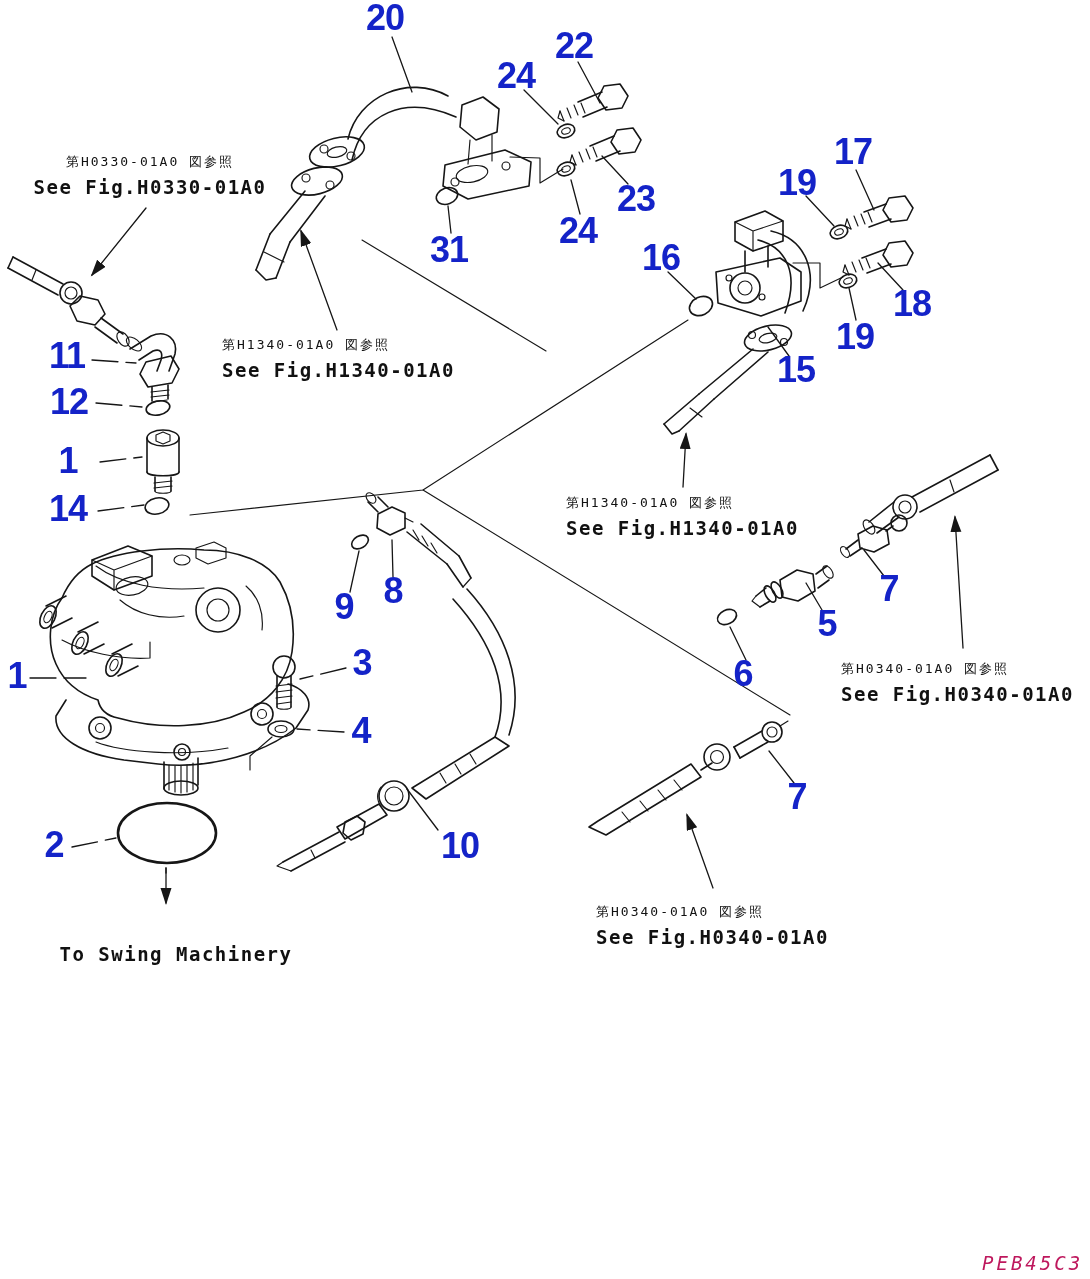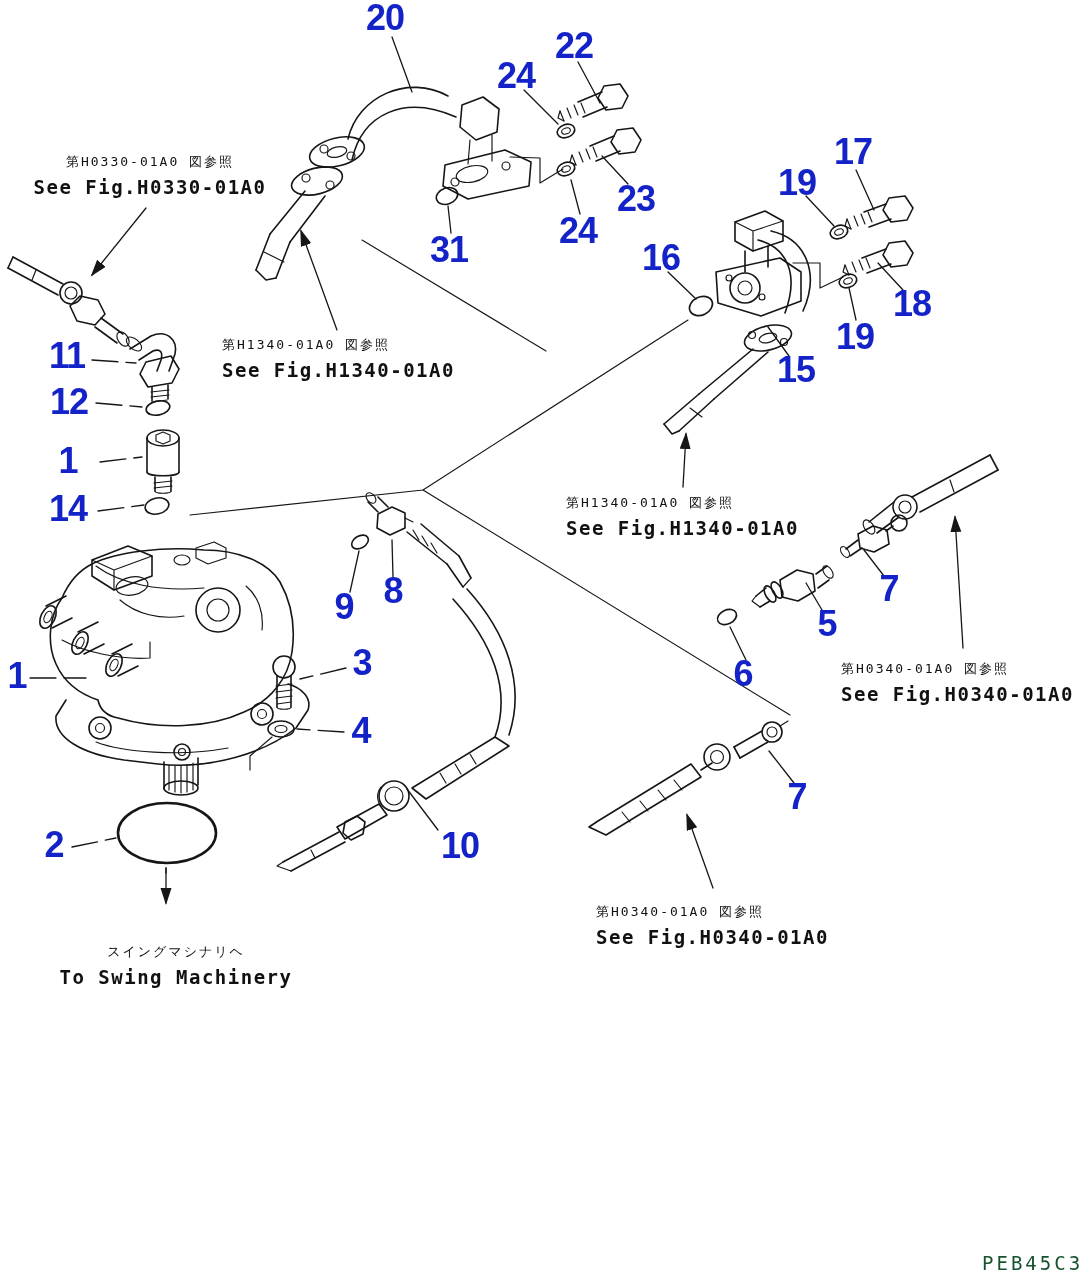--- a/index.html
+++ b/index.html
@@ -12,23 +12,23 @@
   .ldr{fill:none;stroke:#161616;stroke-width:1.3;stroke-linecap:round;}
   .dash{stroke-dasharray:26 8;}
   .callout{position:absolute;transform:translate(-50%,-50%);
         font:700 36px/1 "Liberation Sans",sans-serif;color:var(--blue,#1423c8);
         letter-spacing:-1px;white-space:nowrap;}
   .note{position:absolute;color:#111;white-space:nowrap;
         font-family:"DejaVu Sans Mono","Liberation Mono",monospace;}
   .note .jp{font-size:13px;letter-spacing:2px;margin-bottom:5px;}
   .note .en{font-size:19px;letter-spacing:1.5px;font-weight:bold;}
   .note.centered{text-align:center;}
-  .partcode{position:absolute;left:982px;top:1252px;color:#14532d;
+  .partcode{position:absolute;left:982px;top:1252px;color:#be185d;
         font-family:"DejaVu Sans Mono","Liberation Mono",monospace;
-        font-size:19px;letter-spacing:3px;}
+        font-size:19px;letter-spacing:3px;font-style:italic;}
 </style>
 </head>
 <body>
 
 <div class="page" style="--blue: #1423c8;">
 
   <svg class="art" width="1090" height="1279" viewBox="0 0 1090 1279">
     <defs>
       <marker id="arw" markerWidth="22" markerHeight="14" refX="15" refY="5.5" orient="auto" markerUnits="userSpaceOnUse">
         <path d="M0,0 L17,5.5 L0,11 Z" fill="#161616"></path>
@@ -383,18 +383,17 @@
   </div>
   <div class="note" style="left:841px;top:660px">
     <div class="jp">第H0340-01A0 図参照</div>
     <div class="en">See Fig.H0340-01A0</div>
   </div>
   <div class="note" style="left:596px;top:903px">
     <div class="jp">第H0340-01A0 図参照</div>
     <div class="en">See Fig.H0340-01A0</div>
   </div>
   <div class="note centered" style="left:56px;top:943px;width:240px">
-    <div class="jp">スイングマシナリヘ</div>
     <div class="en">To Swing Machinery</div>
   </div>
 
   <div class="partcode">PEB45C3</div>
 </div>
 
 </body></html>

